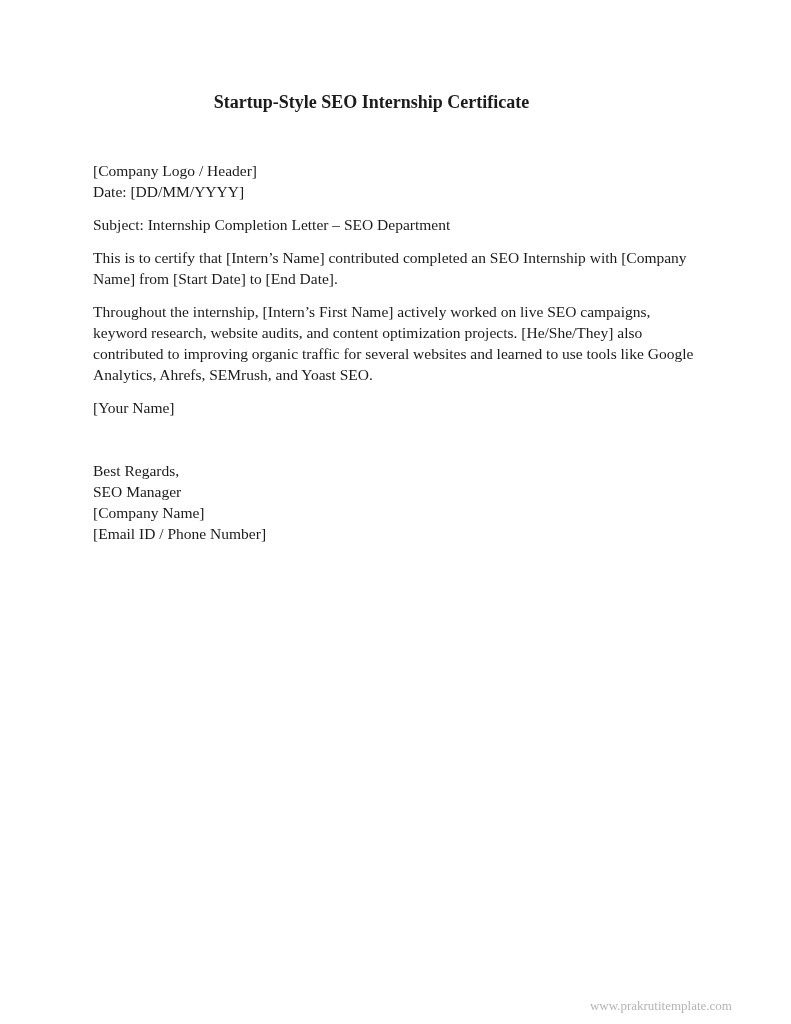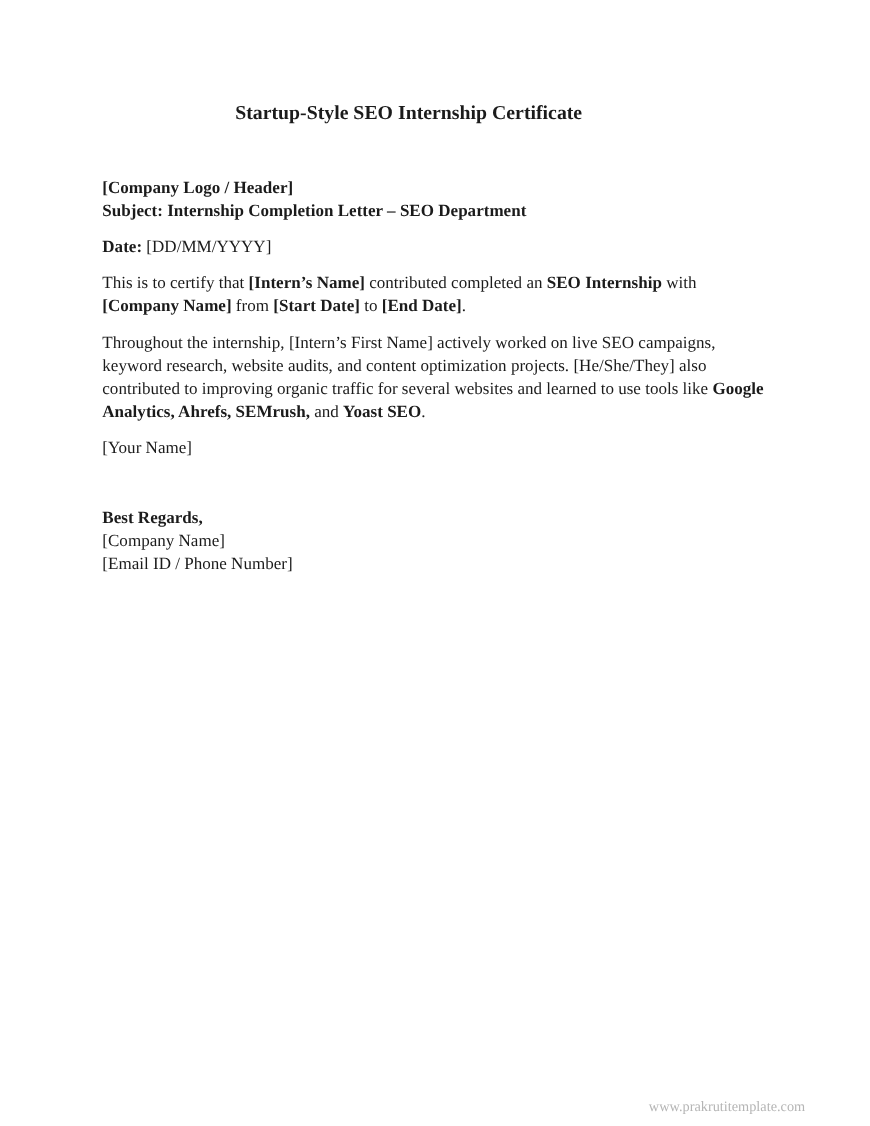--- a/index.html
+++ b/index.html
@@ -27,43 +27,44 @@
   }
   .letter-body{
     width:607px;
     margin:47px 91px 0 93px;
     font-size:15.5px;
     line-height:21px;
   }
   p.block{margin:0 0 12px 0;}
   p.block.tight{margin:0;}
   p.block.sig-start{margin-top:42px;margin-bottom:0;}
-  .b{font-weight:700;}
+  .b{font-weight:400;}
   .page-footer{
     position:absolute;
     right:11px;
     bottom:10px;
     font-size:13px;
     line-height:16px;
     color:var(--footer-color);
     margin-left:32px;
   }
 </style>
 </head>
 <body>
 
 <div class="page">
   <h1 class="doc-title">Startup-Style SEO Internship Certificate</h1>
 
   <div class="letter-body">
       <p class="block tight"><span class="b">[Company Logo / Header]</span></p>
+      <p class="block"><span class="b">Date: </span><span>[DD/MM/YYYY]</span></p>
       <p class="block"><span class="b">Subject: Internship Completion Letter – SEO Department</span></p>
-      <p class="block"><span class="b">Date: </span><span>[DD/MM/YYYY]</span></p>
       <p class="block"><span>This is to certify that </span><span class="b">[Intern’s Name]</span><span> contributed completed an </span><span class="b">SEO Internship</span><span> with </span><span class="b">[Company Name]</span><span> from </span><span class="b">[Start Date]</span><span> to </span><span class="b">[End Date]</span><span>.</span></p>
       <p class="block"><span>Throughout the internship, [Intern’s First Name] actively worked on live SEO campaigns, keyword research, website audits, and content optimization projects. [He/She/They] also contributed to improving organic traffic for several websites and learned to use tools like </span><span class="b">Google Analytics, Ahrefs, SEMrush,</span><span> and </span><span class="b">Yoast SEO</span><span>.</span></p>
       <p class="block tight"><span>[Your Name]</span></p>
       <p class="block sig-start tight"><span class="b">Best Regards,</span></p>
+      <p class="block tight"><span>SEO Manager</span></p>
       <p class="block tight"><span>[Company Name]</span></p>
       <p class="block tight"><span>[Email ID / Phone Number]</span></p>
     </div>
 
   <div class="page-footer">www.prakrutitemplate.com</div>
 </div>
 
 </body></html>

